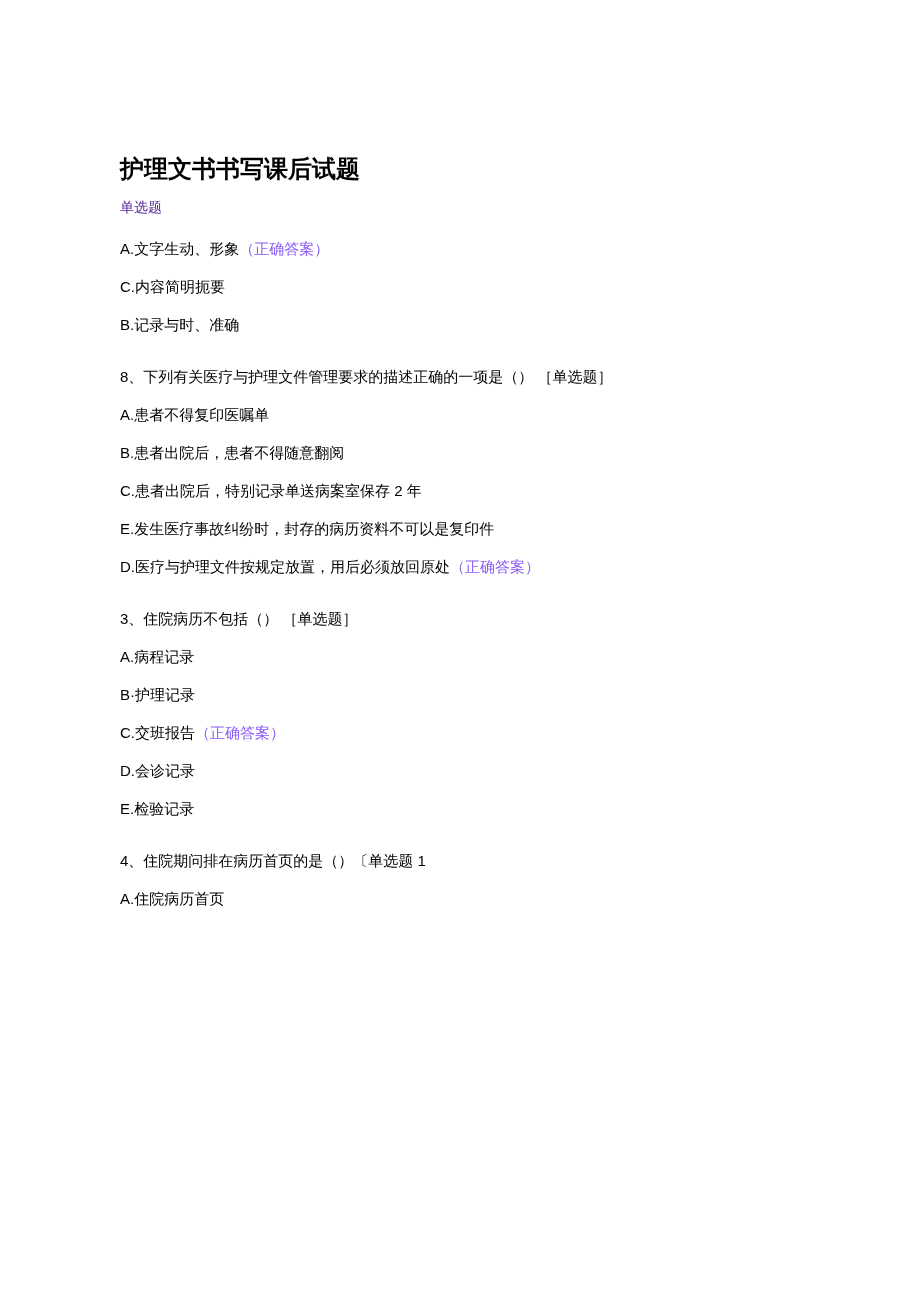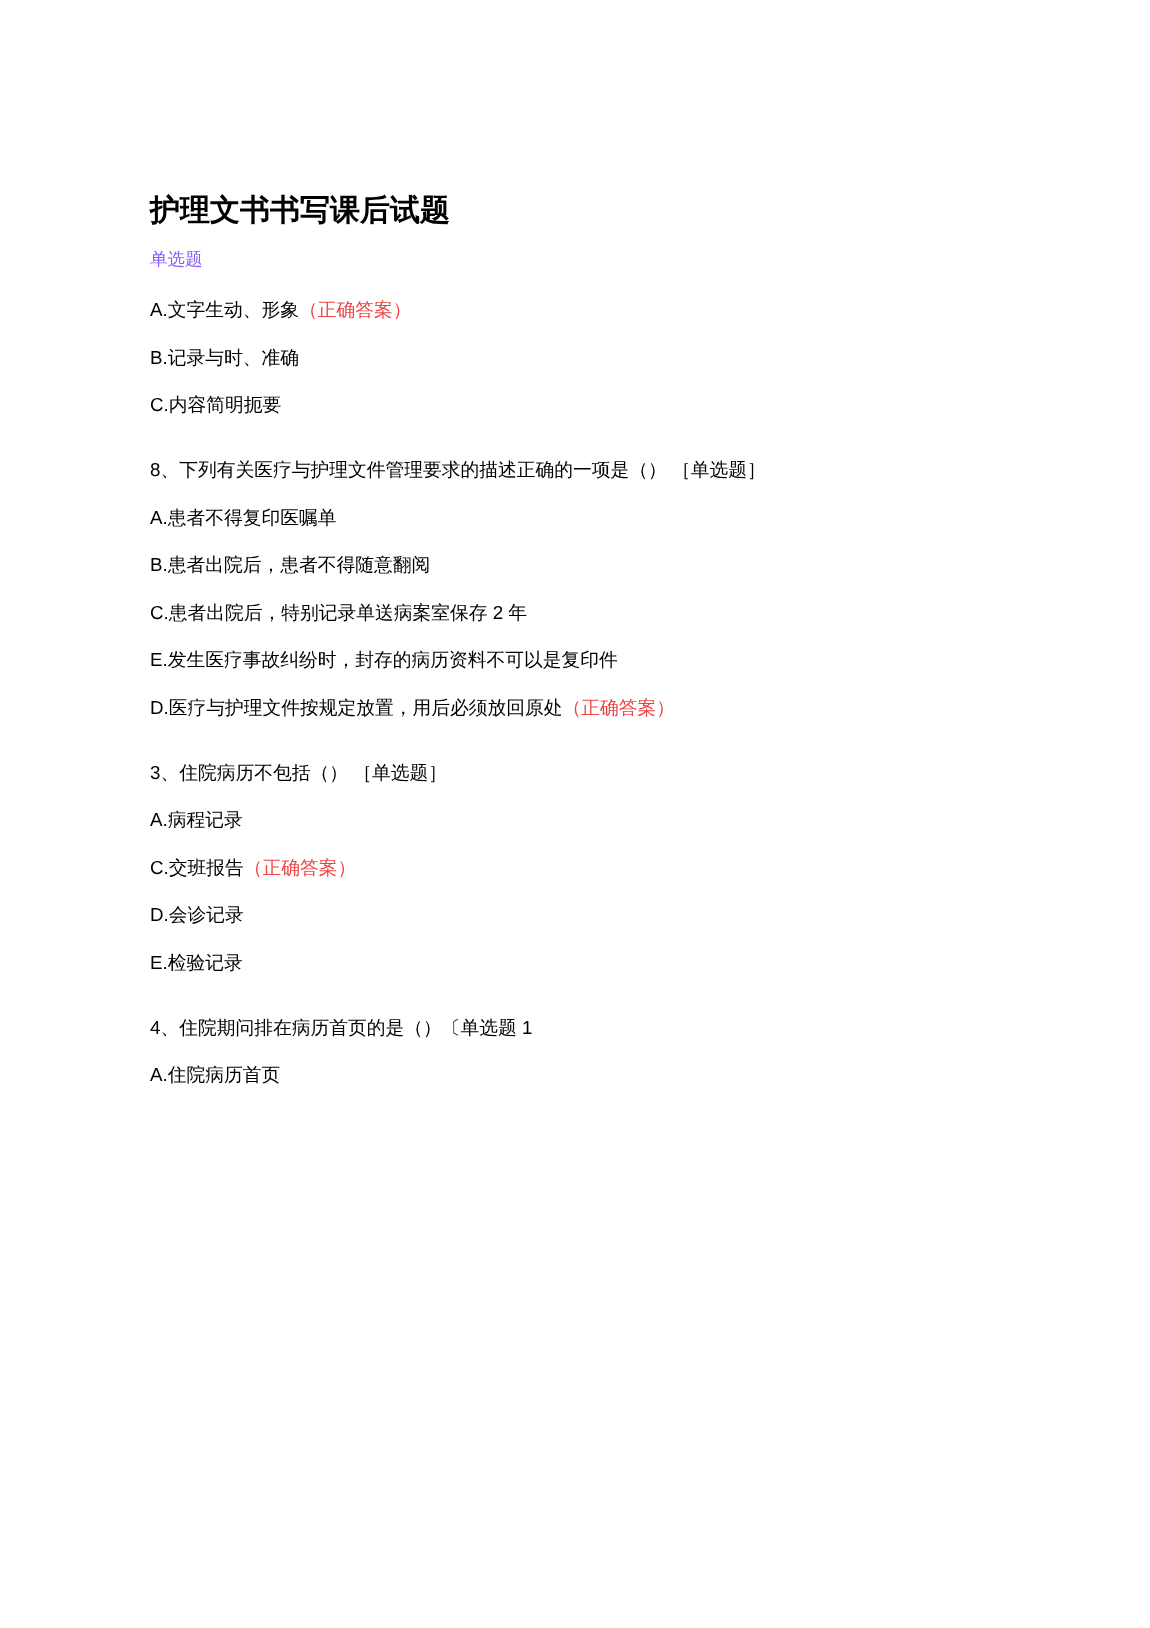--- a/index.html
+++ b/index.html
@@ -16,54 +16,54 @@
       color: #000;
       line-height: 1.6;
     }
     .title {
       font-size: 24px;
       font-weight: bold;
       margin-bottom: 8px;
     }
     .subtitle {
       font-size: 14px;
-      color: #8b5cf6;
+      color: #4c1d95;
       margin-bottom: 18px;
     }
     .question {
       font-size: 15px;
       margin-bottom: 14px;
       margin-top: 10px;
     }
     .option {
       font-size: 15px;
       margin-bottom: 14px;
     }
     .correct {
-      color: #ef4444;
+      color: #8b5cf6;
     }
     .block {
       margin-bottom: 28px;
     }
   </style>
 </head>
 <body>
 
 <div class="title">护理文书书写课后试题</div>
 <div class="subtitle">单选题</div>
 
 <div class="block">
   <div class="option">
     <span>A.</span><span>文字生动、形象</span><span class="correct">（正确答案）</span>
   </div>
   <div class="option">
-    <span>B.</span><span>记录与时、准确</span>
+    <span>C.</span><span>内容简明扼要</span>
   </div>
   <div class="option">
-    <span>C.</span><span>内容简明扼要</span>
+    <span>B.</span><span>记录与时、准确</span>
   </div>
 </div>
 
 <div class="block">
   <div class="question">8、下列有关医疗与护理文件管理要求的描述正确的一项是（） ［单选题］</div>
   <div class="option">
     <span>A.</span><span>患者不得复印医嘱单</span>
   </div>
   <div class="option">
     <span>B.</span><span>患者出院后，患者不得随意翻阅</span>
@@ -78,20 +78,23 @@
     <span>D.</span><span>医疗与护理文件按规定放置，用后必须放回原处</span><span class="correct">（正确答案）</span>
   </div>
 </div>
 
 <div class="block">
   <div class="question">3、住院病历不包括（） ［单选题］</div>
   <div class="option">
     <span>A.</span><span>病程记录</span>
   </div>
   <div class="option">
+    <span>B·</span><span>护理记录</span>
+  </div>
+  <div class="option">
     <span>C.</span><span>交班报告</span><span class="correct">（正确答案）</span>
   </div>
   <div class="option">
     <span>D.</span><span>会诊记录</span>
   </div>
   <div class="option">
     <span>E.</span><span>检验记录</span>
   </div>
 </div>
 

